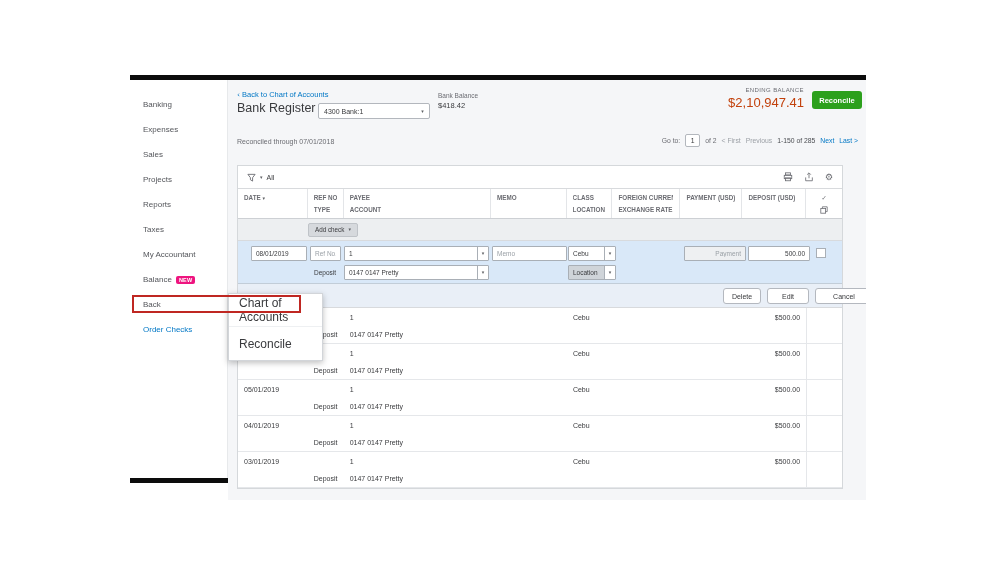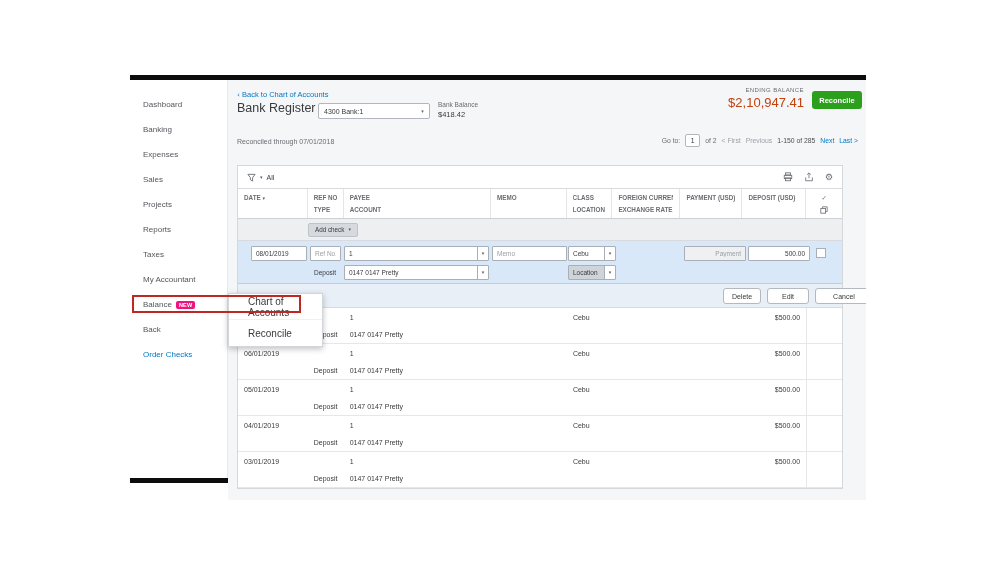--- a/index.html
+++ b/index.html
@@ -21,21 +21,21 @@
 
   
   .main{position:absolute;left:98px;top:5px;width:638px;height:420px;background:#f5f6f8;overflow:hidden}
   .backlink{position:absolute;left:9px;top:10px;font-size:7.5px;color:#0077c5;cursor:pointer}
   .pagetitle{position:absolute;left:9px;top:21px;font-size:12.5px;color:#393a3d}
   .acct-sel{position:absolute;left:90px;top:23px;width:112px;height:16px;background:#fff;
     border:1px solid #b3b7bd;border-radius:2px;display:flex;align-items:center;font-size:7px}
   .acct-sel .txt{flex:1;padding-left:5px}
   .caret{font-size:5px;color:#5f6165;line-height:1}
   .acct-sel .car{width:13px;display:flex;align-items:center;justify-content:center}
-  .bankbal{position:absolute;left:210px;top:21px}
+  .bankbal{position:absolute;left:210px;top:12px}
   .bankbal .lbl{font-size:6.5px;color:#6b6c72}
   .bankbal .val{font-size:7.5px;color:#393a3d;margin-top:2px}
   .ending{position:absolute;right:62px;top:7px;text-align:right}
   .ending .lbl{font-size:6px;color:#6b6c72;letter-spacing:.4px}
   .ending .val{font-size:13px;color:#c2410c;margin-top:2px}
   .reconcile{position:absolute;right:4px;top:11px;width:50px;height:18px;background:#2ca01c;
     color:#fff;font-size:7.5px;font-weight:bold;border:none;border-radius:3px;
     display:flex;align-items:center;justify-content:center;cursor:pointer;font-family:inherit}
   .recthrough{position:absolute;left:9px;top:58px;font-size:7px;color:#6b6c72}
   .pager{position:absolute;right:8px;top:54px;display:flex;align-items:center;gap:5px;font-size:6.8px;color:#6b6c72}
@@ -83,36 +83,33 @@
   
   .trow{display:flex;height:36px;border-bottom:1px solid #e5e7ea;background:#fff;cursor:pointer}
   .cell{padding:5px 6px;font-size:7px;color:#393a3d;overflow:hidden}
   .cell .ln{height:17px;line-height:10px;white-space:nowrap}
   .cell.r{text-align:right}
   .cell.chk{border-left:1px solid #e5e7ea}
 
   
   .popup{position:absolute;left:228px;top:293px;width:95px;background:#fff;z-index:30;
     border:1px solid #d2d5d9;box-shadow:0 2px 6px rgba(0,0,0,.25)}
-  .popup .pitem{height:26px;display:flex;align-items:center;padding-left:19px;font-size:10px;
+  .popup .pitem{height:33px;display:flex;align-items:center;padding-left:10px;font-size:12px;
     color:#393a3d;cursor:pointer}
   .popup .pitem:first-child{border-bottom:1px solid #eef0f2}
   .redbox{position:absolute;left:132px;top:295px;width:169px;height:18px;border:2px solid #bf2722;z-index:40}
 </style>
 </head>
 <body>
 
 <div class="app">
   <div class="blackbar bar-top"></div>
   <div class="blackbar bar-bottom"></div>
 
   <nav class="sidebar">
-    <div class="side-item">
-        <span>Dashboard</span>
-      </div>
     <div class="side-item">
         <span>Banking</span>
       </div>
     <div class="side-item">
         <span>Expenses</span>
       </div>
     <div class="side-item">
         <span>Sales</span>
       </div>
     <div class="side-item">

